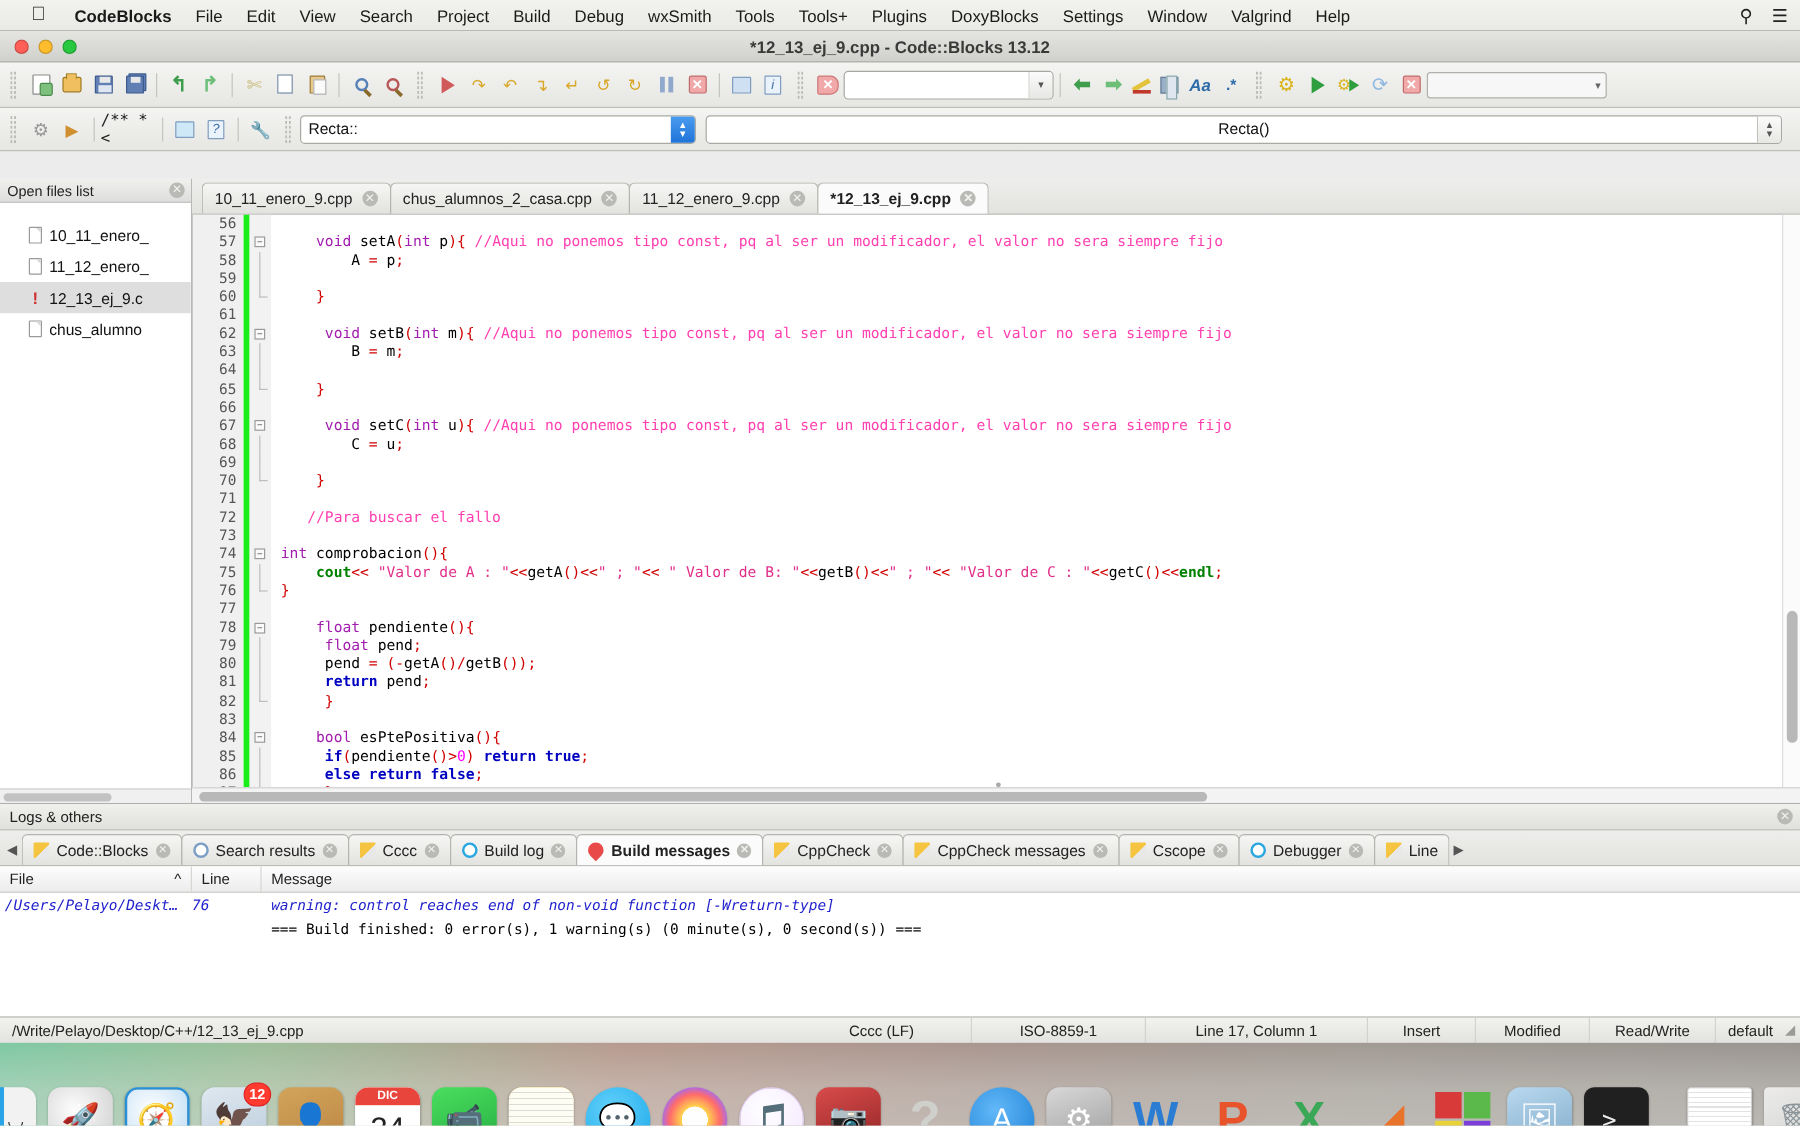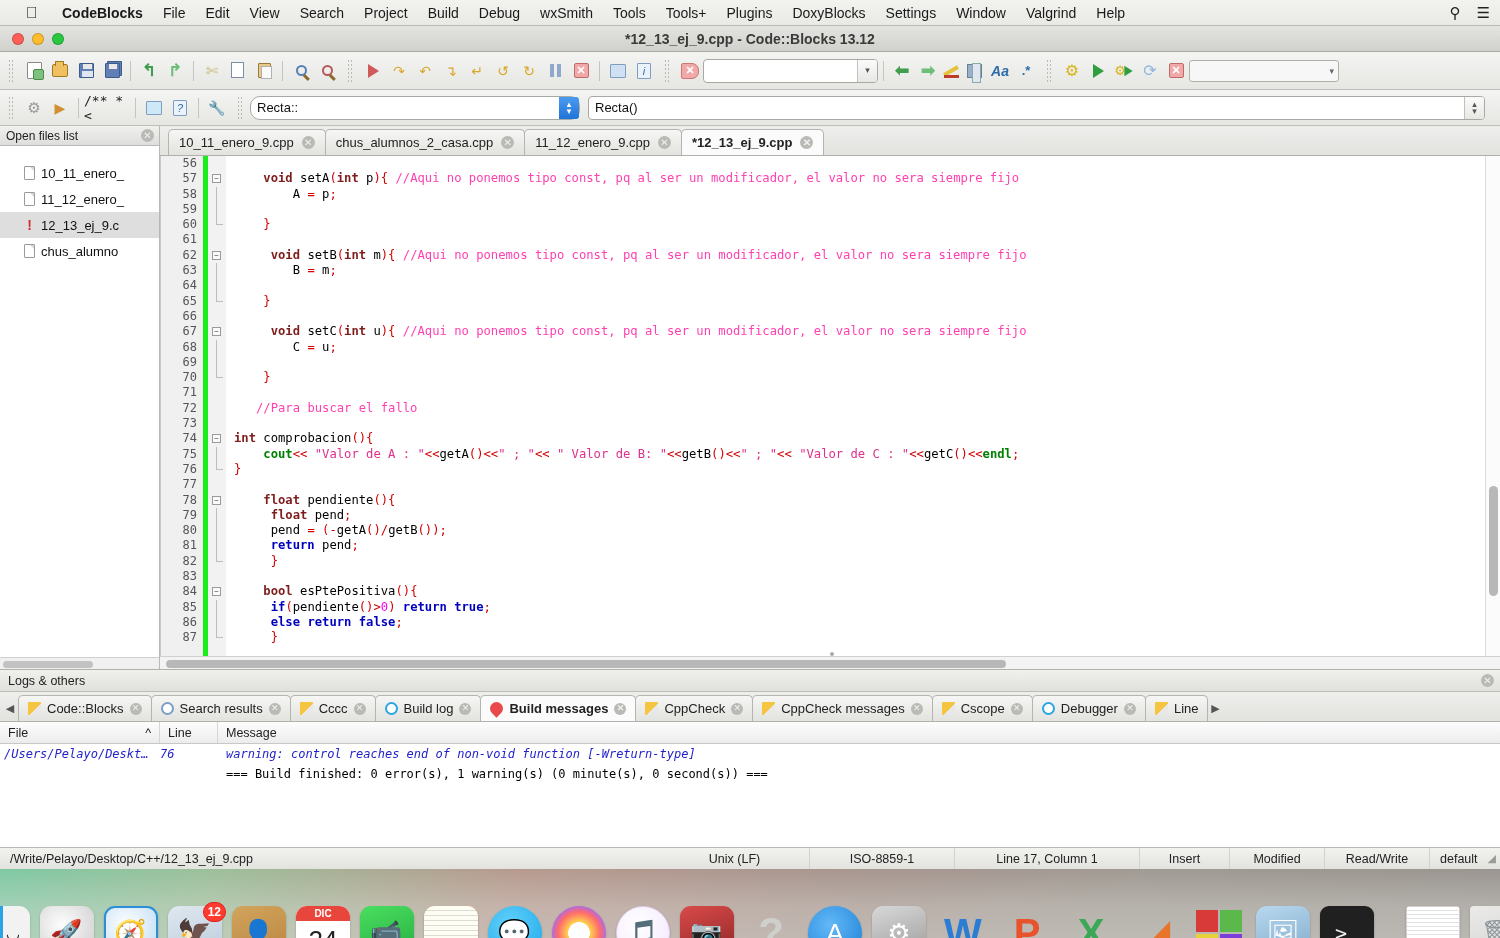--- a/index.html
+++ b/index.html
@@ -116,21 +116,21 @@
   .plain-combo{
     height:22px;width:150px;background:#f7f7f7;border:1px solid #b0b0ac;border-radius:3px;
     display:flex;align-items:center;justify-content:flex-end;padding-right:4px;font-size:9px;color:#666;
   }
 
   
   .toolbar2{ height:36px; }
   .wrench{font-size:14px;color:#6d8fb5;}
 
   
-  .main{ flex:1; display:flex; min-height:0; background:#ececec; }
+  .main{ flex:1; display:flex; min-height:0; background:#ececec;margin-top:23px; }
 
   .sidebar{ width:160px; background:#f7f7f7; border-right:1px solid #b8b8b4; display:flex;flex-direction:column; }
   .sb-header{
     height:20px; background:linear-gradient(to bottom,#f0f0ed,#dedede);
     border-bottom:1px solid #b8b8b4; display:flex;align-items:center;
     padding:0 6px; font-size:12px; color:#222; position:relative;
   }
   .xbtn{
     width:13px;height:13px;border-radius:50%;background:#b9b9b5;color:#f2f2f2;
     font-size:10px;display:flex;align-items:center;justify-content:center;line-height:1;
@@ -174,21 +174,21 @@
     border:1px solid #9a9a9a; background:#fafafa; font-size:8px;
     line-height:7px; text-align:center; color:#444;
   }
   .foldline{ position:absolute;left:8px;top:0;width:1px;height:100%;background:#bdbdbd;}
   .foldend{ position:absolute;left:8px;top:0;width:7px;height:8px;border-left:1px solid #bdbdbd;border-bottom:1px solid #bdbdbd;}
   .code{
     flex:1; font-family:"DejaVu Sans Mono", monospace; font-size:12.2px;
     line-height:15.3px; white-space:pre; padding-left:8px; overflow:hidden; color:#000;
   }
   .k{color:#0000c0;font-weight:bold;}      
-  .t{color:#7f1d1d;font-weight:bold;}      
+  .t{color:#a21caf;font-weight:normal;}      
   .p{color:#d00000;}                        
   .s{color:#e0308a;}                        
   .c{color:#ff40b0;}                        
   .n{color:#ff00ff;}                        
   .g{color:#008000;font-weight:bold;}
 
   .vscroll{
     width:15px;background:#fbfbfb;border-left:1px solid #dcdcdc;flex:none;position:relative;
   }
   .vthumb{ position:absolute; left:3px; width:9px; background:#b8b8b8; border-radius:5px;}
@@ -459,25 +459,25 @@
       <span class="tbtn">
           <span class="info-ico">?</span>
         </span>
       <span class="sep"></span>
       <span class="tbtn">
           <span class="wrench">🔧</span>
         </span>
     </div>
     <span class="grip"></span>
     <div class="tb-group" style="flex:1;gap:8px;">
-      <span class="combo" style="flex:0 0 330px;border-radius:10px;">
+      <span class="combo" style="flex:0 0 330px;">
         <span>Recta::</span>
         <span class="chev">▴<br>▾</span>
       </span>
-      <span class="combo" style="flex:1;margin-right:8px;">
+      <span class="combo" style="flex:1;margin-right:8px;justify-content:center;">
         <span>Recta()</span>
         <span class="chev2">▴<br>▾</span>
       </span>
     </div>
   </div>
 
   <div class="main">
 
     <div class="sidebar">
       <div class="sb-header">
@@ -737,21 +737,21 @@
       <div class="lt-row plain">
         <span class="c1"></span>
         <span class="c2"></span>
         <span class="c3">=== Build finished: 0 error(s), 1 warning(s) (0 minute(s), 0 second(s)) ===</span>
       </div>
     </div>
   </div>
 
   <div class="statusbar">
     <span class="st" style="width:660px;">/Write/Pelayo/Desktop/C++/12_13_ej_9.cpp</span>
-    <span class="st" style="width:150px;justify-content:center;">Unix (LF)</span>
+    <span class="st" style="width:150px;justify-content:center;">Cccc (LF)</span>
     <span class="st" style="width:145px;justify-content:center;">ISO-8859-1</span>
     <span class="st" style="width:185px;justify-content:center;">Line 17, Column 1</span>
     <span class="st" style="width:90px;justify-content:center;">Insert</span>
     <span class="st" style="width:95px;justify-content:center;">Modified</span>
     <span class="st" style="width:105px;justify-content:center;">Read/Write</span>
     <span class="st" style="border-right:none;">default</span>
     <span class="grip-corner">◢</span>
   </div>
 </div>
 

